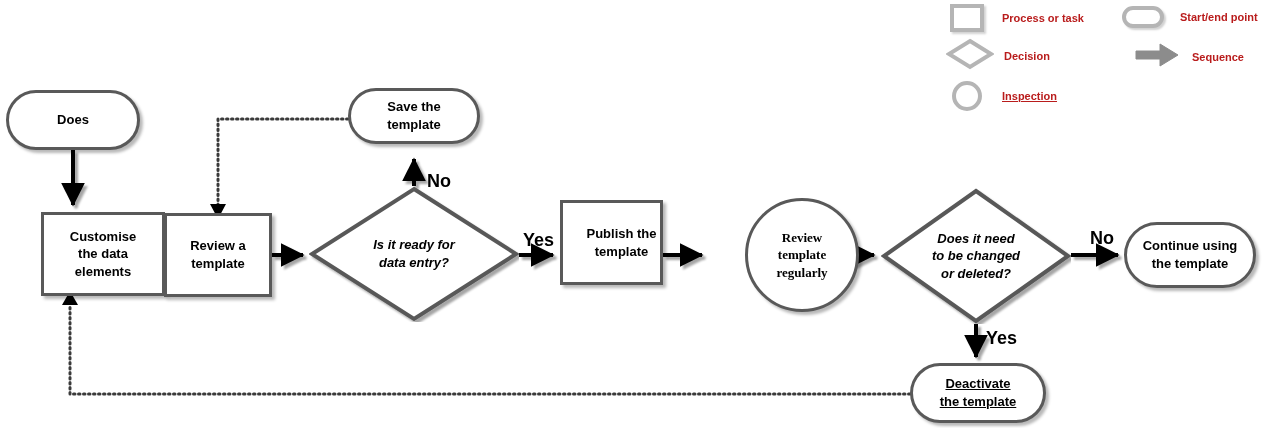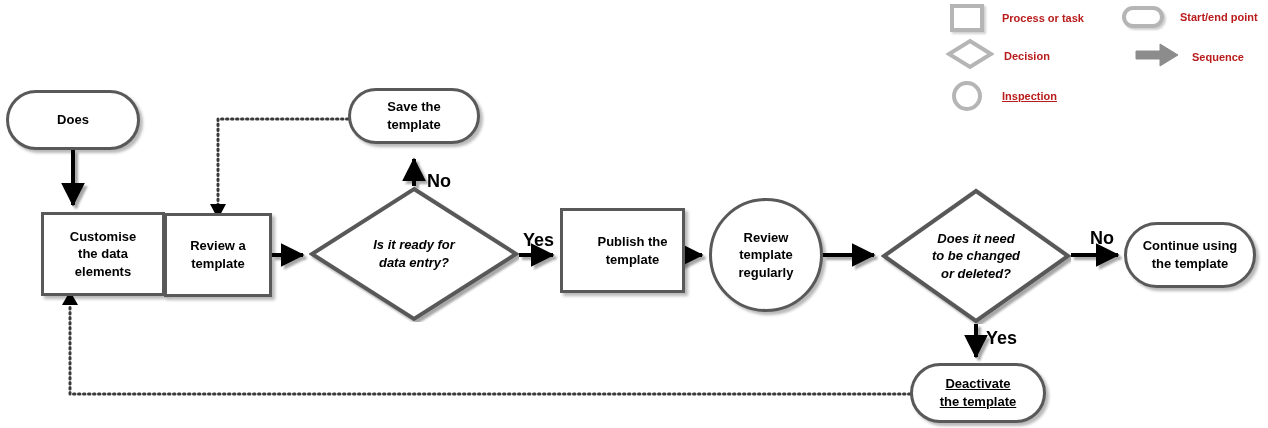--- a/index.html
+++ b/index.html
@@ -187,26 +187,26 @@
   </div>
 
   <div class="node decision" style="left:309px; top:186px; width:210px; height:136px;">
     <svg class="dshape" viewBox="0 0 210 136">
       <polygon points="105,3 207,68 105,133 3,68" fill="#ffffff" stroke="#595959" stroke-width="4" filter="url(#softshadow)"></polygon>
     </svg>
     <span class="dlabel" style="white-space:pre-line;">Is it ready for
 data entry?</span>
   </div>
 
-  <div class="node process" style="left:560px; top:208px; width:125px; height:85px;padding-left:20px;">
+  <div class="node process" style="left:560px; top:200px; width:103px; height:85px;padding-left:20px;">
     <span style="white-space:pre-line;">Publish the
 template</span>
   </div>
 
-  <div class="node inspection" style="left:709px; top:198px; width:114px; height:114px;">
+  <div class="node inspection" style="left:745px; top:198px; width:114px; height:114px;font-family:Liberation Serif, serif;">
     <span style="white-space:pre-line;">Review
 template
 regularly</span>
   </div>
 
   <div class="node decision" style="left:881px; top:188px; width:190px; height:136px;align-items:center;">
     <svg class="dshape" viewBox="0 0 190 136">
       <polygon points="95,3 187,68 95,133 3,68" fill="#ffffff" stroke="#595959" stroke-width="4" filter="url(#softshadow)"></polygon>
     </svg>
     <span class="dlabel" style="white-space:pre-line;">Does it need

